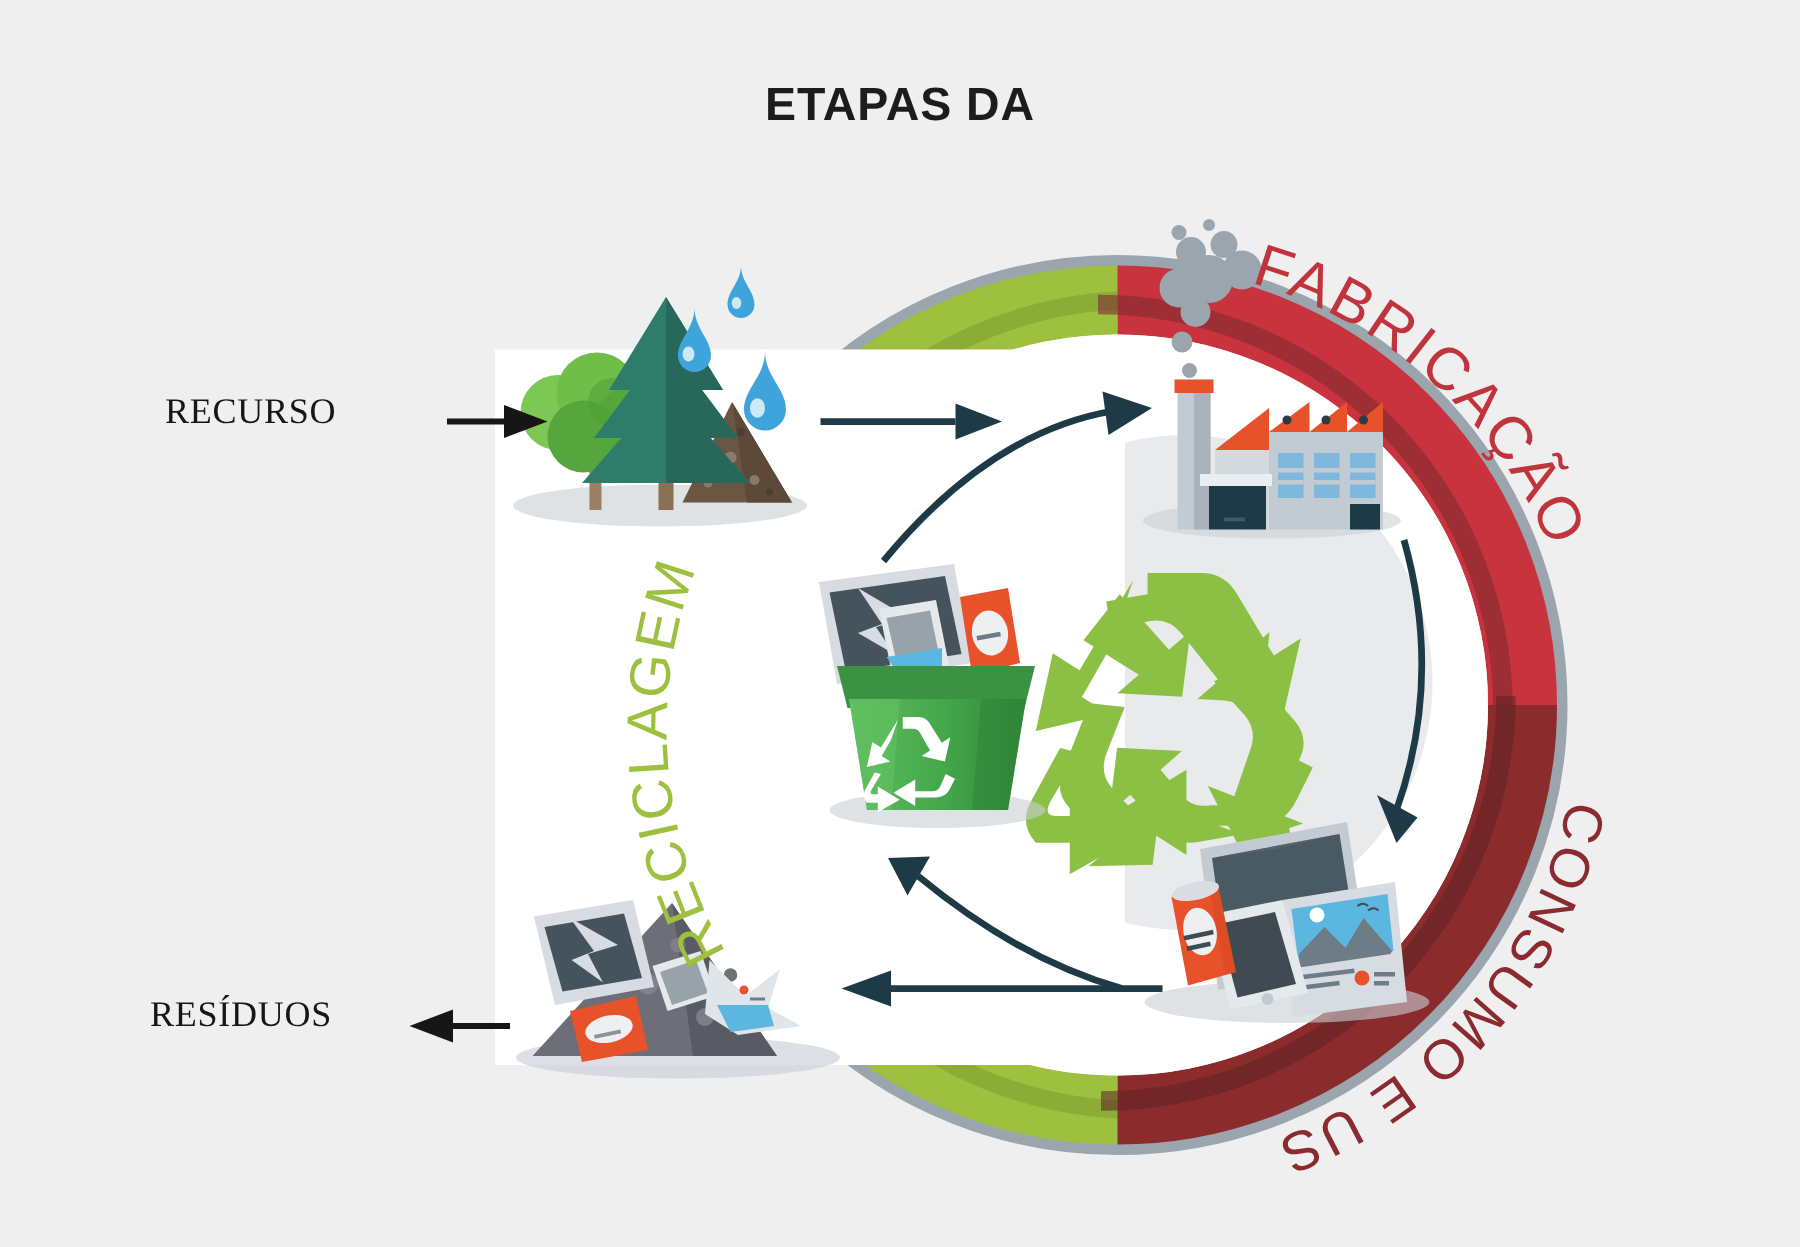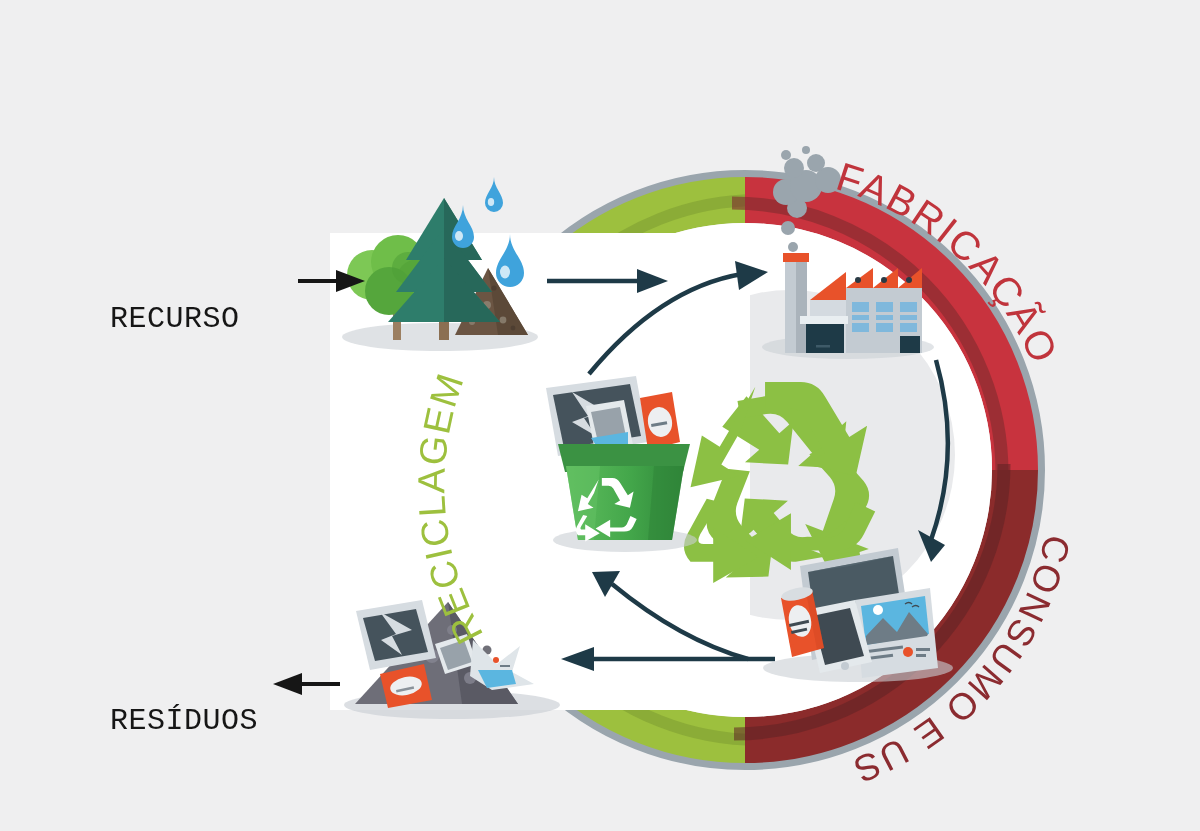--- a/index.html
+++ b/index.html
@@ -38,29 +38,28 @@
   .title-line {
     font-family: "Liberation Sans", sans-serif;
     font-weight: bold;
     font-size: 31px;
     letter-spacing: 0.6px;
     color: #1c1c1c;
     line-height: 39px;
   }
   .side-label {
     position: absolute;
-    font-family: Liberation Mono, monospace;
-    font-size: 30px;
+    font-family: Liberation Serif, serif;
+    font-size: 24px;
     color: #161616;
     letter-spacing: 0.5px;
     white-space: nowrap;
-    margin-top: 40px;
   }
   #label-recurso { left: 110px; top: 262px; }
-  #label-residuos { left: 110px; top: 664px; }
+  #label-residuos { left: 100px; top: 664px; }
 </style>
 </head>
 <body>
 
 <div id="stage">
 
   <svg viewBox="0 0 1200 831" xmlns="http://www.w3.org/2000/svg">
     <defs>
       <clipPath id="clip-ring-right">
         <rect x="600" y="0" width="600" height="831"></rect>
@@ -385,18 +384,19 @@
       <line x1="298" y1="281" x2="338" y2="281" stroke="#161616" stroke-width="4"></line>
       <polygon points="336,270 365,281 336,292" fill="#161616"></polygon>
     </g>
     <g>
       <line x1="340" y1="684" x2="300" y2="684" stroke="#161616" stroke-width="4"></line>
       <polygon points="302,673 273,684 302,695" fill="#161616"></polygon>
     </g>
   </svg>
 
   <div class="title-block">
+    <div class="title-line">ETAPAS DA</div>
   </div>
 
   <div class="side-label" id="label-recurso">RECURSO</div>
   <div class="side-label" id="label-residuos">RESÍDUOS</div>
 
 </div>
 
 </body></html>

